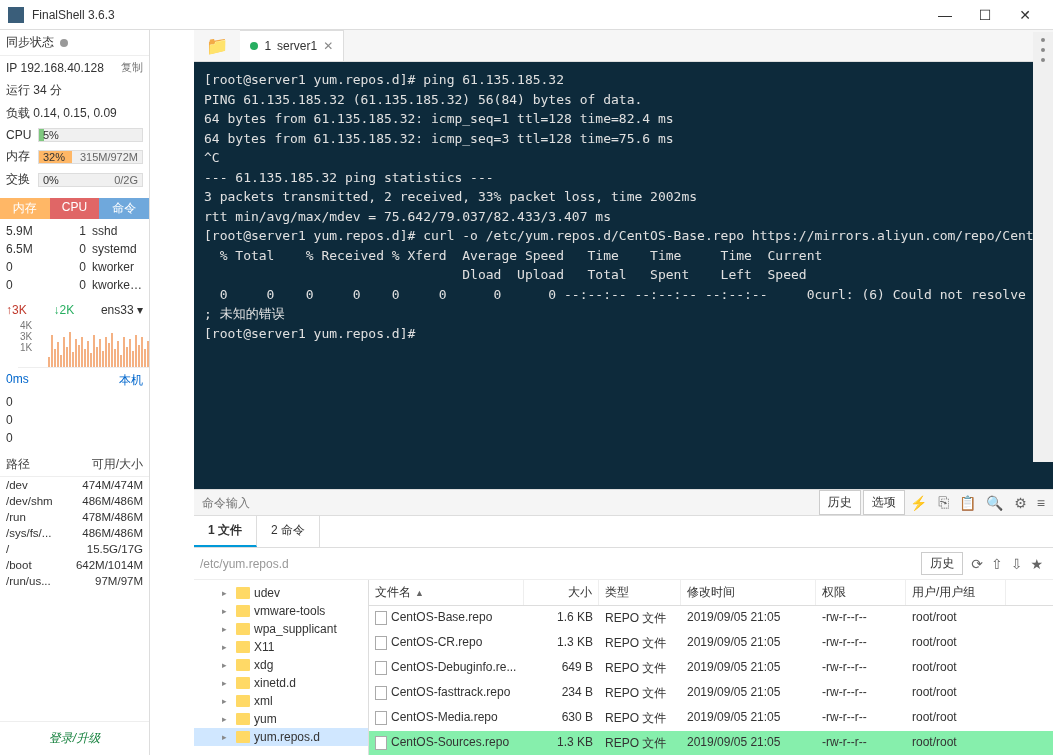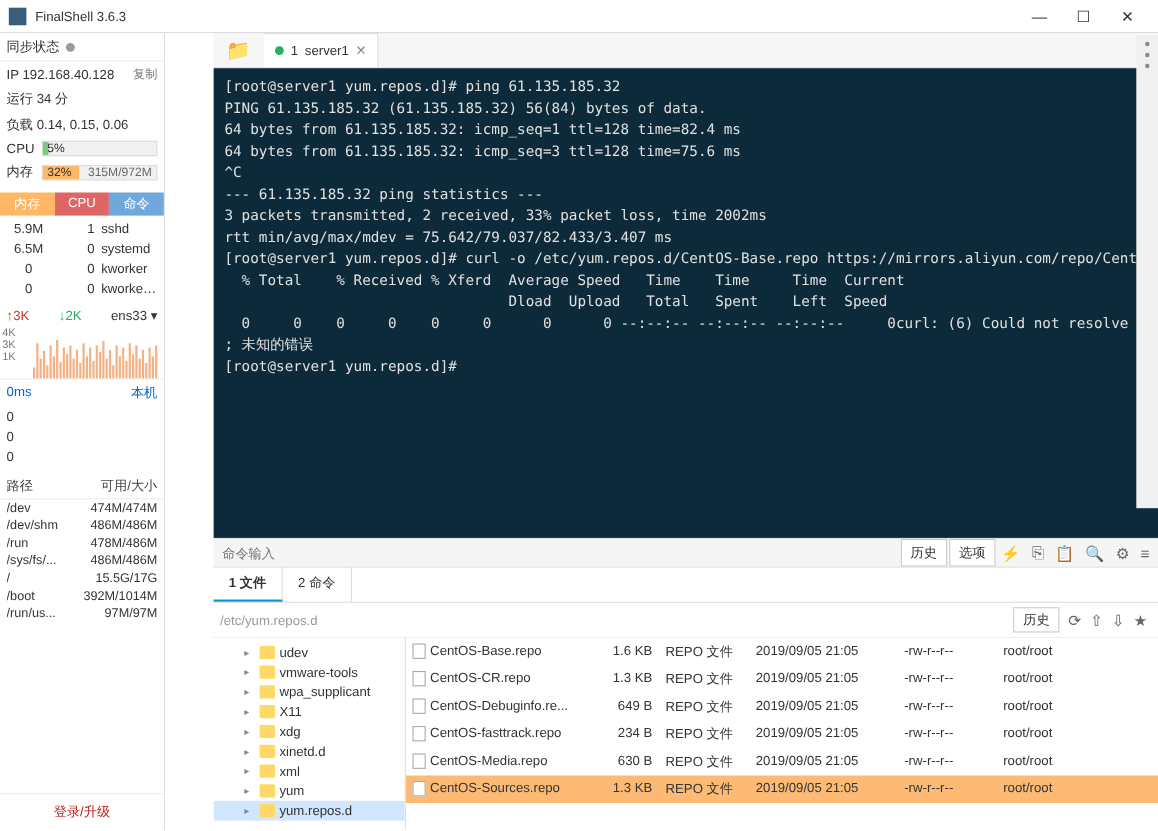--- a/index.html
+++ b/index.html
@@ -24,39 +24,39 @@
 .bar-mem .bar-fill { background: #ffb766; width: 32%; }
 .bar-swap .bar-fill { background: #ddd; width: 0%; }
 .bar-text-left { position: relative; margin-left: 4px; }
 .bar-text-right { position: absolute; right: 4px; color: #666; }
 .proc-header { display: flex; padding: 3px 0; margin-top: 4px;}
 .proc-header div { flex: 1; text-align: center; padding: 2px 0; }
 .ph-mem { background: #ffb766; color: #fff; }
 .ph-cpu { background: #e06666; color: #fff; }
 .ph-cmd { background: #6fa8dc; color: #fff; }
 .proc-row { display: flex; padding: 2px 6px; }
-.proc-row div:nth-child(1) { width: 40px; text-align: center; }
+.proc-row div:nth-child(1) { width: 40px; text-align: left; }
 .proc-row div:nth-child(2) { width: 40px; text-align: right; }
 .proc-row div:nth-child(3) { flex: 1; padding-left: 6px; overflow: hidden; white-space: nowrap; text-overflow: ellipsis;}
 .net-row { display: flex; align-items: center; padding: 3px 6px; justify-content: space-between; margin-top: 6px; }
 .up { color: #c0392b; }
 .down { color: #27ae60; }
-.chart { height: 48px; padding: 0 10px; display: flex; align-items: flex-end; position: relative; border-bottom: 1px solid #eee;}
+.chart { height: 48px; padding: 0 10px; display: flex; align-items: flex-end; position: relative; border-bottom: 1px solid #eee; margin-left: 18px;}
 .chart-labels { position: absolute; left: 2px; top: 0; font-size: 10px; color: #777; line-height: 11px; }
 .chart-bars { margin-left: 20px; display: flex; align-items: flex-end; gap: 1px; height: 100%; }
 .chart-bars span { width: 2px; background: #f4b183; display: inline-block; }
 .local-row { display: flex; justify-content: space-between; padding: 4px 6px; color: #0066cc; }
 .zeros { padding: 2px 6px; }
 .fs-header { display: flex; padding: 3px 6px; border-bottom: 1px solid #eee; color: #444; margin-top: 6px;}
 .fs-header div:first-child { flex: 1; }
 .fs-row { display: flex; padding: 2px 6px; font-size: 11.5px; }
 .fs-row div:first-child { flex: 1; overflow: hidden; white-space: nowrap; text-overflow: ellipsis;}
 .fs-row div:last-child { text-align: right; width: 78px;}
 .sidebar-bottom { margin-top: auto; padding: 8px 6px; text-align: center; border-top: 1px solid #eee;}
-.sidebar-bottom a { color: #b91c1c; text-decoration: none; }
+.sidebar-bottom a { color: #15803d; text-decoration: none; font-style: italic; }
 .content { flex: 1; display: flex; flex-direction: column; overflow: hidden; }
 .tabs-row { height: 32px; display: flex; align-items: center; border-bottom: 1px solid #ddd; background: #f6f6f6;}
 .folder-btn { padding: 0 12px; color: #0099d8; font-size: 18px; }
 .tab { display: flex; align-items: center; gap: 6px; padding: 0 10px; height: 100%; background: #fff; border-right: 1px solid #ddd; border-top: 1px solid #ddd; }
 .tab-dot { width: 8px; height: 8px; border-radius: 50%; background: #27ae60; }
 .tab-close { color: #888; cursor: pointer; }
 .terminal { flex: 1; background: #0d2a3b; color: #e0e0e0; font-family: Consolas, monospace; font-size: 13px; padding: 8px 10px; overflow: hidden; white-space: pre; line-height: 1.5; position: relative;}
 .right-toolbar { position: absolute; right: 0; top: 32px; width: 20px; background: #f0f0f0; display: flex; flex-direction: column; align-items: center; padding-top: 6px; gap: 6px; height: 430px;}
 .right-toolbar span { width: 4px; height: 4px; background: #888; border-radius: 50%;}
 .cmd-input-row { display: flex; align-items: center; border-top: 1px solid #ddd; background: #f5f5f5; }
@@ -76,21 +76,21 @@
 .bp-body { flex: 1; display: flex; overflow: hidden; }
 .tree { width: 175px; border-right: 1px solid #ddd; overflow: auto; padding: 4px 0; }
 .tree-item { display: flex; align-items: center; padding: 2px 0 2px 28px; gap: 4px; cursor: pointer; white-space: nowrap;}
 .tree-item.sel { background: #d0e7ff; }
 .tree-item .exp { width: 10px; color: #888; font-size: 9px;}
 .tree-item .fld { width: 14px; height: 12px; background: #ffd966; border-radius: 1px; }
 .filelist { flex: 1; overflow: auto; }
 .fl-header { display: flex; border-bottom: 1px solid #ddd; font-weight: normal; color: #333; }
 .fl-header div { padding: 4px 6px; border-right: 1px solid #eee; }
 .fl-row { display: flex; padding: 2px 0; cursor: pointer; }
-.fl-row.sel { background: #fdba74; }
+.fl-row.sel { background: #86efac; }
 .fl-row div { padding: 2px 6px; overflow: hidden; white-space: nowrap; text-overflow: ellipsis;}
 .col-name { width: 155px; }
 .col-size { width: 75px; text-align: right; }
 .col-type { width: 82px; }
 .col-time { width: 135px; }
 .col-perm { width: 90px; }
 .col-user { width: 100px; }
 .file-ico { display: inline-block; width: 12px; height: 14px; background: #fff; border: 1px solid #aaa; margin-right: 4px; vertical-align: middle; position: relative;}
 .sort-arrow { font-size: 9px; color: #666; margin-left: 4px;}
 </style>
@@ -111,34 +111,42 @@
   <div class="sidebar">
     <div class="sync-row">
       <span>同步状态</span>
       <span class="sync-dot"></span>
     </div>
     <div class="ip-row">
       <span>IP 192.168.40.128</span>
       <span class="copy">复制</span>
     </div>
     <div class="stat-row">运行 34 分</div>
-    <div class="stat-row">负载 0.14, 0.15, 0.06</div>
+    <div class="stat-row">负载 0.14, 0.15, 0.09</div>
     <div class="bar-row bar-cpu">
       <div class="bar-label">CPU</div>
       <div class="bar">
           <div class="bar-fill"></div>
           <span class="bar-text-left">5%</span>
         </div>
     </div>
     <div class="bar-row bar-mem">
       <div class="bar-label">内存</div>
       <div class="bar">
           <div class="bar-fill"></div>
           <span class="bar-text-left">32%</span>
           <span class="bar-text-right">315M/972M</span>
+        </div>
+    </div>
+    <div class="bar-row bar-swap">
+      <div class="bar-label">交换</div>
+      <div class="bar">
+          <div class="bar-fill"></div>
+          <span class="bar-text-left">0%</span>
+          <span class="bar-text-right">0/2G</span>
         </div>
     </div>
     <div class="proc-header">
       <div class="ph-mem">内存</div>
       <div class="ph-cpu">CPU</div>
       <div class="ph-cmd">命令</div>
     </div>
     <div id="proc-list">
         <div class="proc-row">
           <div>5.9M</div>
@@ -240,21 +248,21 @@
         <div class="fs-row">
           <div>/sys/fs/...</div>
           <div>486M/486M</div>
         </div>
         <div class="fs-row">
           <div>/</div>
           <div>15.5G/17G</div>
         </div>
         <div class="fs-row">
           <div>/boot</div>
-          <div>392M/1014M</div>
+          <div>642M/1014M</div>
         </div>
         <div class="fs-row">
           <div>/run/us...</div>
           <div>97M/97M</div>
         </div>
       </div>
     <div class="sidebar-bottom"><a href="#">登录/升级</a></div>
   </div>
 
   <div class="content">
@@ -349,20 +357,28 @@
               <span class="fld"></span>
               <span>yum</span>
             </div>
             <div class="tree-item sel">
               <span class="exp">▸</span>
               <span class="fld"></span>
               <span>yum.repos.d</span>
             </div>
           </div>
         <div class="filelist">
+          <div class="fl-header">
+            <div class="col-name"><span>文件名</span><span class="sort-arrow">▲</span></div>
+            <div class="col-size">大小</div>
+            <div class="col-type">类型</div>
+            <div class="col-time">修改时间</div>
+            <div class="col-perm">权限</div>
+            <div class="col-user">用户/用户组</div>
+          </div>
           <div id="file-rows">
               <div class="fl-row">
                 <div class="col-name"><span class="file-ico"></span>CentOS-Base.repo</div>
                 <div class="col-size">1.6 KB</div>
                 <div class="col-type">REPO 文件</div>
                 <div class="col-time">2019/09/05 21:05</div>
                 <div class="col-perm">-rw-r--r--</div>
                 <div class="col-user">root/root</div>
               </div>
               <div class="fl-row">

